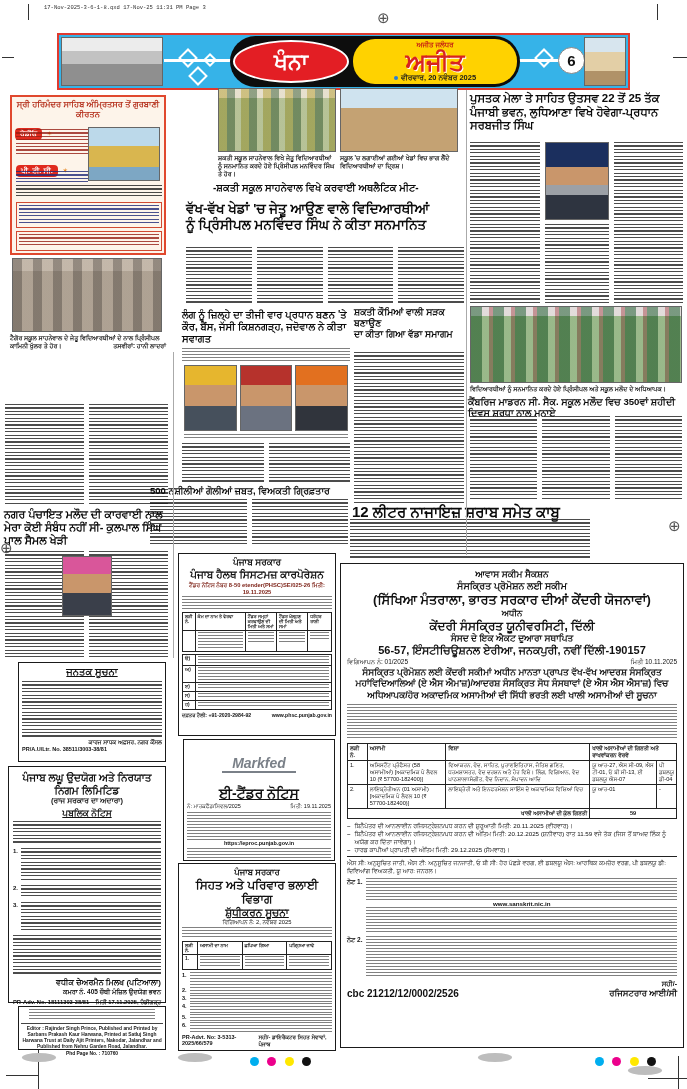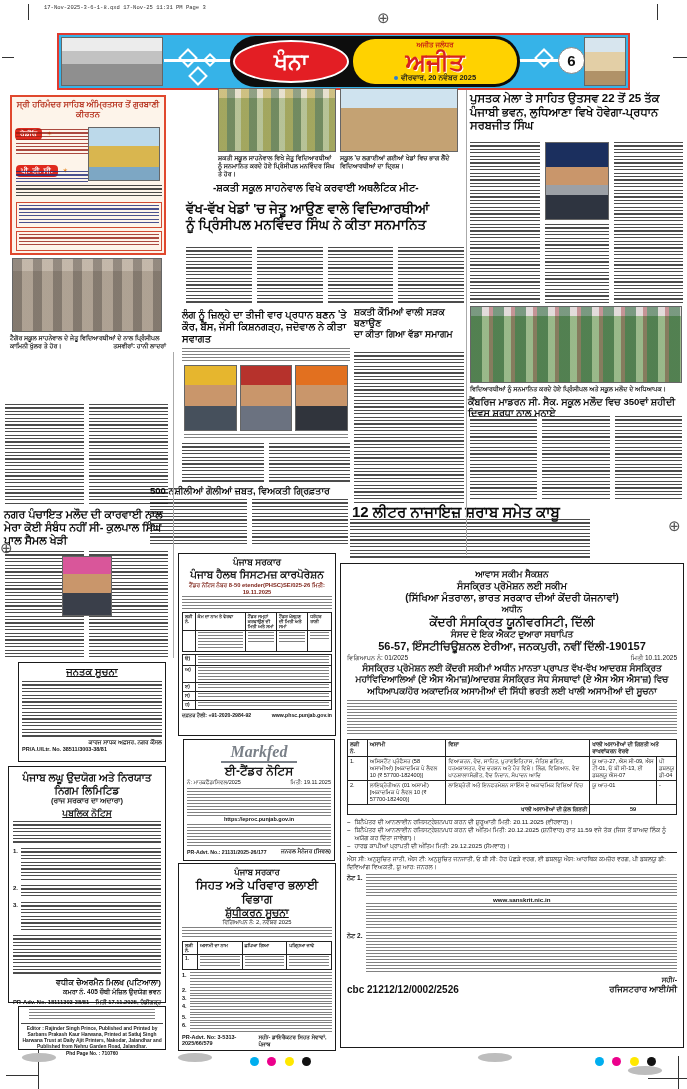--- a/index.html
+++ b/index.html
@@ -280,22 +280,22 @@
           </tr>
     </tbody>
       </table>
     <div style="display:flex;justify-content:space-between;margin-top:2px;">
       <span style="font-size:5.2px;font-weight:bold;">ਦਫ਼ਤਰ ਟੈਲੀ: +91-2020-2984-92</span>
       <span style="font-size:5.2px;font-weight:bold;">www.phsc.punjab.gov.in</span>
     </div>
   </div>
 
   <div class="bx" style="left:183px;top:739px;width:152px;height:122px;padding:3px;border-width:1px;">
-    <div style="text-align:center;font-size:16px;font-weight:bold;font-style:italic;color:#7a8088;border-bottom:2px solid #7a8088;display:table;margin:0 auto;padding:0 10px;font-family:Liberation Serif, serif;">Markfed</div>
-    <div style="text-align:center;font-size:12px;font-weight:bold;margin-top:1px;">ਈ-ਟੈਂਡਰ ਨੋਟਿਸ</div>
+    <div style="text-align:center;font-size:14px;font-weight:bold;font-style:italic;color:#7a8088;border-bottom:2px solid #7a8088;display:table;margin:12px auto;padding:0 10px;">Markfed</div>
+    <div style="text-align:center;font-size:14px;font-weight:bold;text-decoration:underline;margin-top:1px;">ਈ-ਟੈਂਡਰ ਨੋਟਿਸ</div>
     <div style="display:flex;justify-content:space-between;margin-top:1px;">
       <span style="font-size:5.5px;">ਨੰ: ਮਾਰਕਫੈੱਡ/ਸਿਵਲ/2025</span>
       <span style="font-size:5.5px;">ਮਿਤੀ: 19.11.2025</span>
     </div>
     <div class="gk2" style="height:28px;margin-top:2px;"></div>
     <div style="font-size:5.5px;font-weight:bold;text-align:center;">https://eproc.punjab.gov.in</div>
     <div class="gk2" style="height:22px;margin-top:2px;"></div>
     <div style="display:flex;justify-content:space-between;align-items:flex-end;margin-top:2px;">
       <span style="font-size:5.2px;font-weight:bold;">PR-Advt. No.: 21131/2025-26/177</span>
       <span style="font-size:5.8px;font-weight:bold;">ਜਨਰਲ ਮੈਨੇਜਰ (ਸਿਵਲ)</span>
@@ -356,21 +356,21 @@
       </div>
     <div style="display:flex;justify-content:space-between;margin-top:2px;">
       <span style="font-size:5.5px;font-weight:bold;">PR-Advt. No: 3-5313-2025/66/579</span>
       <span style="font-size:5.5px;font-weight:bold;">ਸਹੀ/- ਡਾਇਰੈਕਟਰ ਸਿਹਤ ਸੇਵਾਵਾਂ, ਪੰਜਾਬ</span>
     </div>
   </div>
 
   <div class="bx" style="left:340px;top:563px;width:344px;height:485px;padding:5px 6px;">
     <div style="text-align:center;font-size:9px;font-weight:bold;">ਆਵਾਸ ਸਕੀਮ ਸੈਕਸ਼ਨ</div>
     <div style="text-align:center;font-size:9.5px;font-weight:bold;">ਸੰਸਕ੍ਰਿਤ ਪ੍ਰੋਮੋਸ਼ਨ ਲਈ ਸਕੀਮ</div>
-    <div style="text-align:center;font-size:10px;font-weight:bold;">(ਸਿੱਖਿਆ ਮੰਤਰਾਲਾ, ਭਾਰਤ ਸਰਕਾਰ ਦੀਆਂ ਕੇਂਦਰੀ ਯੋਜਨਾਵਾਂ)</div>
+    <div style="text-align:center;font-size:13px;font-weight:bold;">(ਸਿੱਖਿਆ ਮੰਤਰਾਲਾ, ਭਾਰਤ ਸਰਕਾਰ ਦੀਆਂ ਕੇਂਦਰੀ ਯੋਜਨਾਵਾਂ)</div>
     <div style="text-align:center;font-size:8.5px;font-weight:bold;">ਅਧੀਨ</div>
     <div style="text-align:center;font-size:12px;font-weight:bold;">ਕੇਂਦਰੀ ਸੰਸਕ੍ਰਿਤ ਯੂਨੀਵਰਸਿਟੀ, ਦਿੱਲੀ</div>
     <div style="text-align:center;font-size:9px;font-weight:bold;">ਸੰਸਦ ਦੇ ਇਕ ਐਕਟ ਦੁਆਰਾ ਸਥਾਪਿਤ</div>
     <div style="text-align:center;font-size:11px;font-weight:bold;">56-57, ਇੰਸਟੀਚਿਊਸ਼ਨਲ ਏਰੀਆ, ਜਨਕਪੁਰੀ, ਨਵੀਂ ਦਿੱਲੀ-190157</div>
     <div style="display:flex;justify-content:space-between;font-size:6.5px;margin-top:1px;">
       <span>ਵਿਗਿਆਪਨ ਨੰ: 01/2025</span>
       <span>ਮਿਤੀ 10.11.2025</span>
     </div>
     <div style="font-size:9px;font-weight:bold;text-align:center;line-height:1.25;margin-top:1px;">ਸੰਸਕ੍ਰਿਤ ਪ੍ਰੋਮੋਸ਼ਨ ਲਈ ਕੇਂਦਰੀ ਸਕੀਮਾਂ ਅਧੀਨ ਮਾਨਤਾ ਪ੍ਰਾਪਤ ਵੱਖ-ਵੱਖ ਆਦਰਸ਼ ਸੰਸਕ੍ਰਿਤ ਮਹਾਂਵਿਦਿਆਲਿਆਂ (ਏ ਐਸ ਐਮ'ਜ਼)/ਆਦਰਸ਼ ਸੰਸਕ੍ਰਿਤ ਸੋਧ ਸੰਸਥਾਵਾਂ (ਏ ਐਸ ਐਸ ਐਸ'ਜ਼) ਵਿਚ ਅਧਿਆਪਕ/ਹੋਰ ਅਕਾਦਮਿਕ ਅਸਾਮੀਆਂ ਦੀ ਸਿੱਧੀ ਭਰਤੀ ਲਈ ਖਾਲੀ ਅਸਾਮੀਆਂ ਦੀ ਸੂਚਨਾ</div>
     <div class="gk2" style="height:36px;margin-top:3px;"></div>

